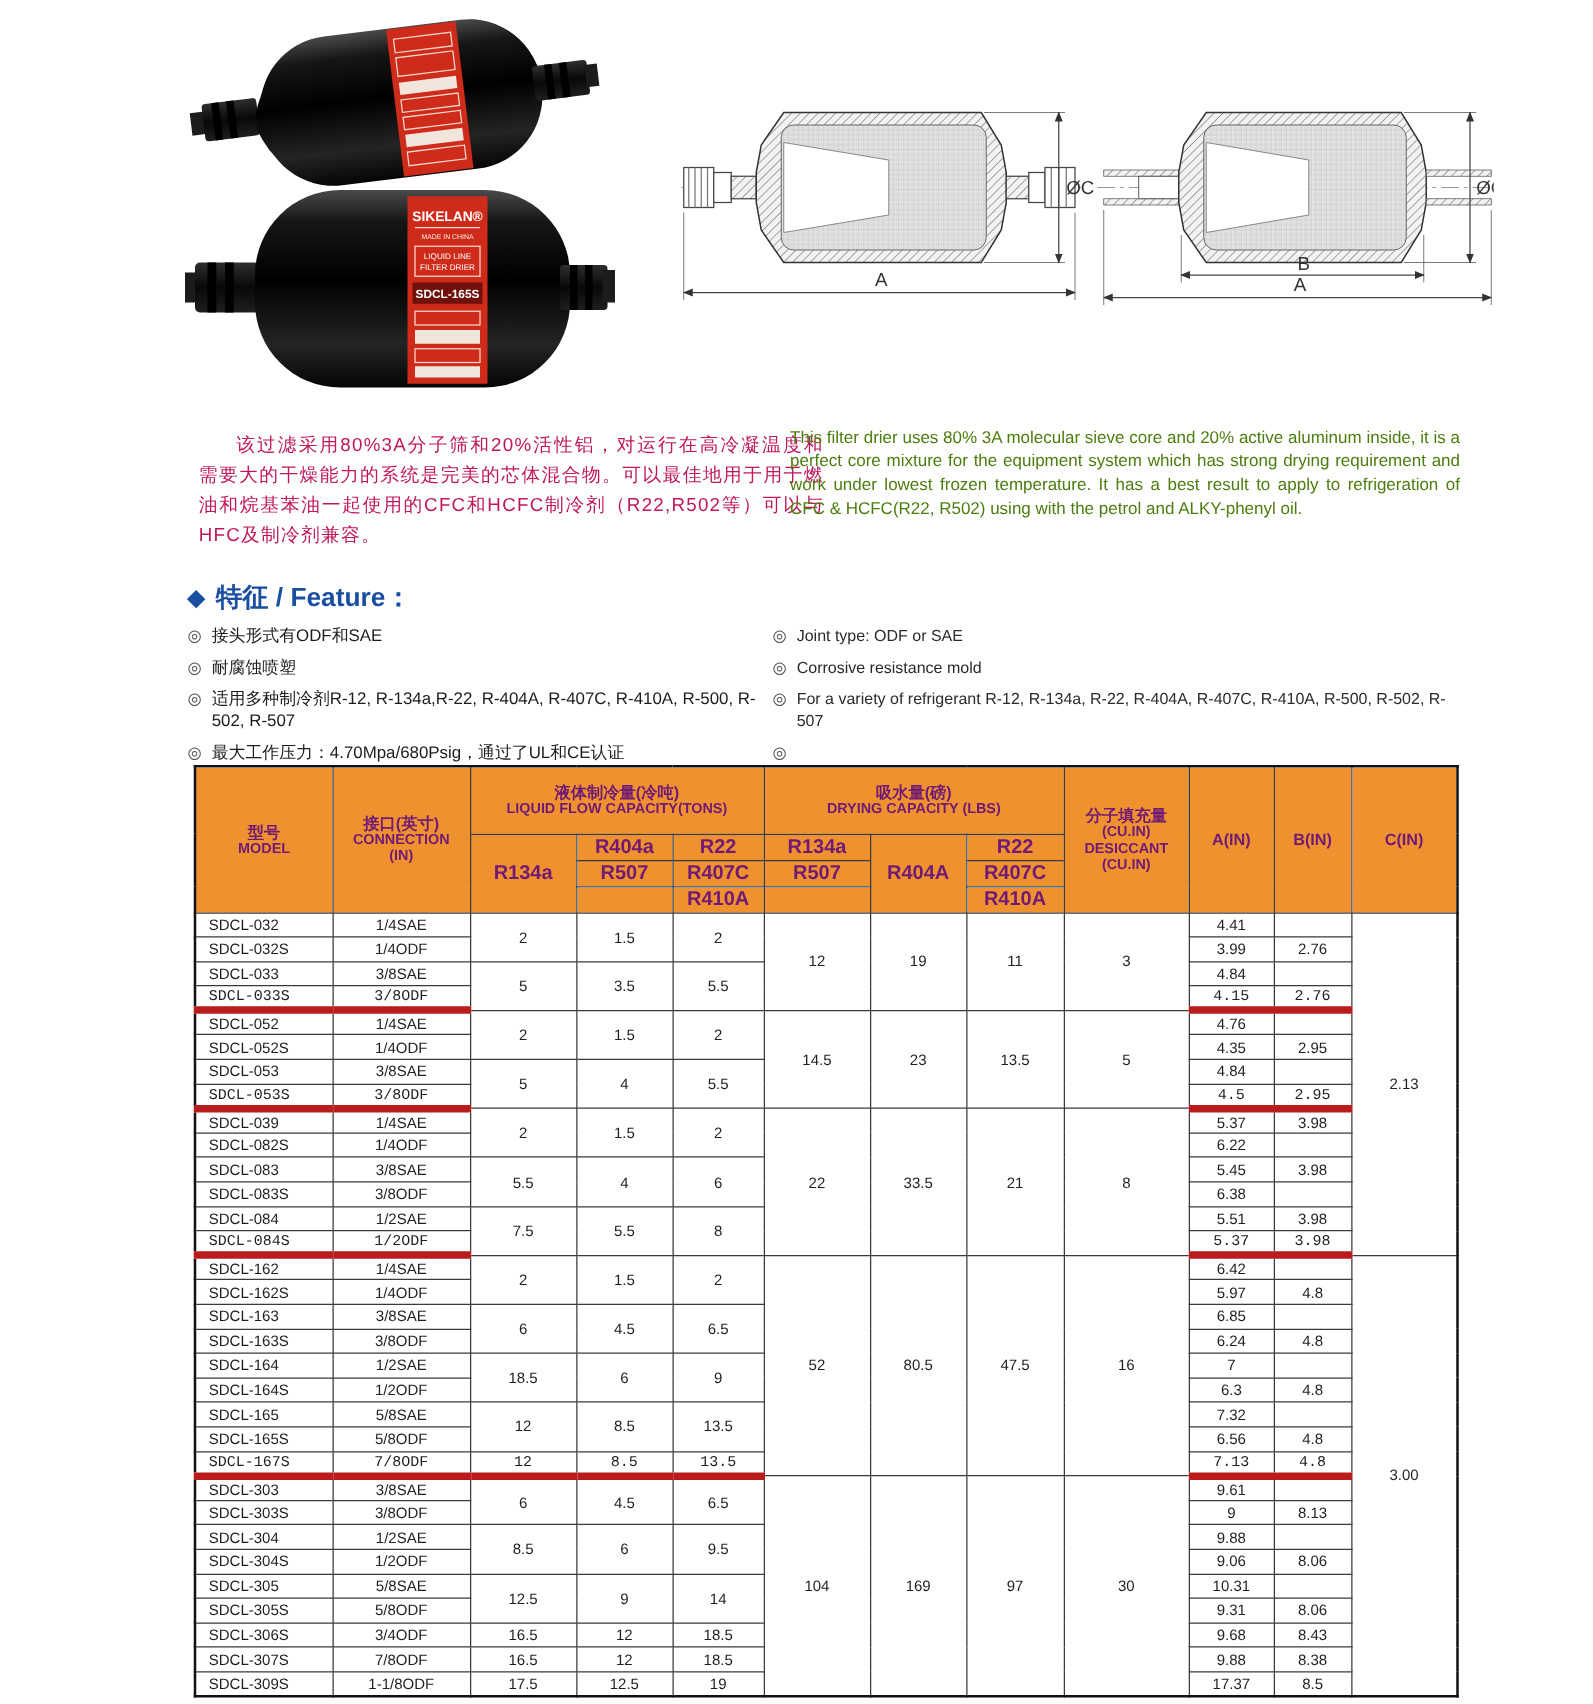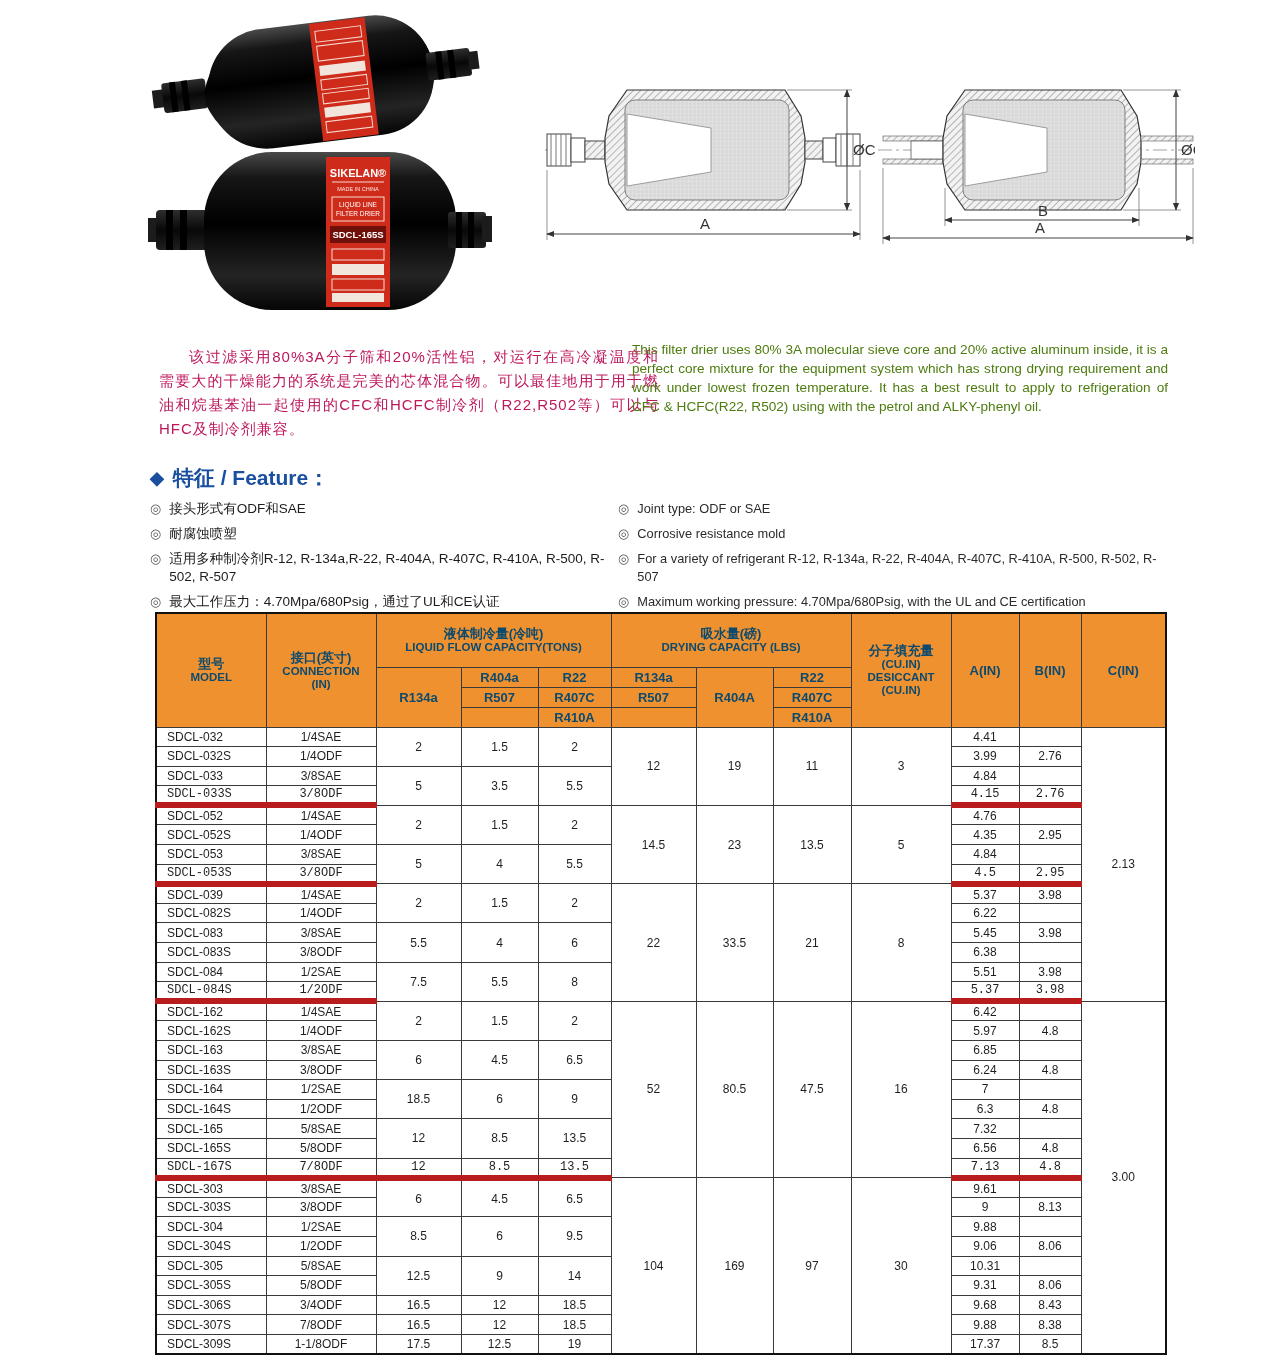--- a/index.html
+++ b/index.html
@@ -41,25 +41,25 @@
   .feat-col.en li { font-size:12.8px; color:#2b2b2b; }
   .feat-col .bullet { color:#555; margin-right:8px; flex:0 0 auto; font-size:13px; }
 
   
   table.spec {
     position:absolute; left:155px; top:612px; width:1010px;
     border-collapse:collapse; table-layout:fixed; border:2px solid #111;
   }
   table.spec th, table.spec td { border:1px solid #3a3a3a; overflow:hidden; }
   table.spec thead th {
-    background:#f0912f; color:#0c4a6e; font-weight:bold;
+    background:#f0912f; color:#701a75; font-weight:bold;
     text-align:center; vertical-align:middle; padding:1px 0;
   }
   table.spec thead tr.grp th { height:54px; }
-  table.spec thead tr.sub th { height:20px; font-size:13px; }
+  table.spec thead tr.sub th { height:20px; font-size:16px; }
   .hzh { font-size:13px; line-height:15px; }
   .hen { font-size:11.5px; line-height:13px; font-weight:bold; }
   table.spec tbody td {
     height:19.6px; font-size:12px; color:#1f1f1f; text-align:center;
     padding:0 2px; line-height:12px; background:#fff;
   }
   table.spec tbody td:first-child { text-align:left; padding-left:10px; }
   table.spec tbody tr.group-end td { border-bottom:6px solid #b91c1c;font-family:Liberation Mono, monospace; }
 </style>
 </head>
@@ -239,21 +239,20 @@
       <li>
           <span class="bullet">◎</span>
           <span>Corrosive resistance mold</span>
         </li>
       <li>
           <span class="bullet">◎</span>
           <span>For a variety of refrigerant R-12, R-134a, R-22, R-404A, R-407C, R-410A, R-500, R-502, R-507</span>
         </li>
       <li>
           <span class="bullet">◎</span>
-          <span>Maximum working pressure: 4.70Mpa/680Psig, with the UL and CE certification</span>
         </li>
     </ul>
   </div>
 </div>
 
 <table class="spec">
   <colgroup>
     <col style="width:110px">
       <col style="width:110px">
       <col style="width:85px">

